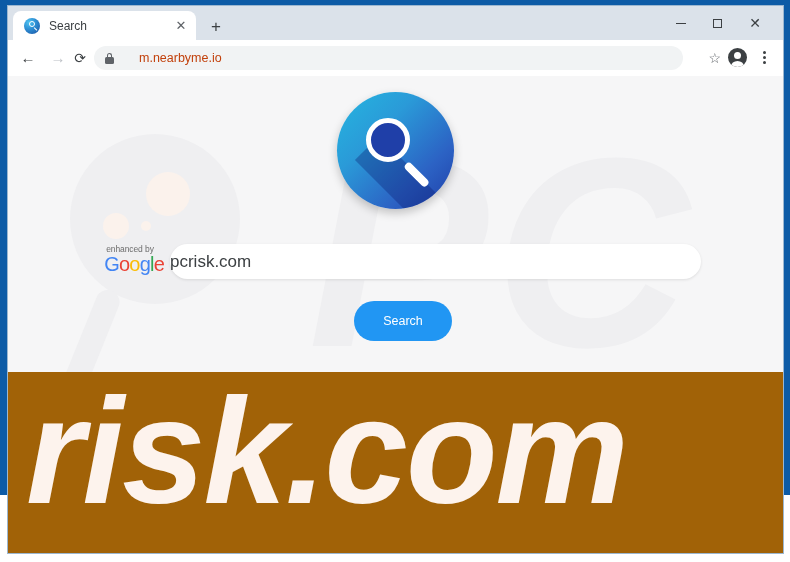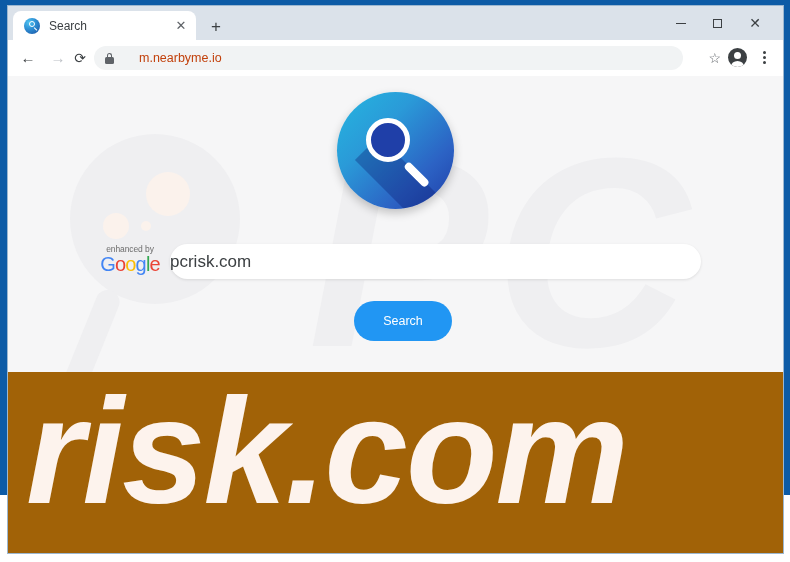--- a/index.html
+++ b/index.html
@@ -356,20 +356,21 @@
     font-size: 8.5px;
     color: #6d6d6d;
     line-height: 10px;
     letter-spacing: -0.1px;
   }
   #google-wordmark {
     font-size: 20px;
     font-weight: normal;
     line-height: 21px;
     letter-spacing: -0.8px;
+    text-align: right;
   }
 
   
   #search-field {
     position: absolute;
     left: 162px; top: 168px;
     width: 531px; height: 35px;
     background: #ffffff;
     border-radius: 18px;
     box-shadow: 0 1px 3px rgba(0,0,0,0.10);

